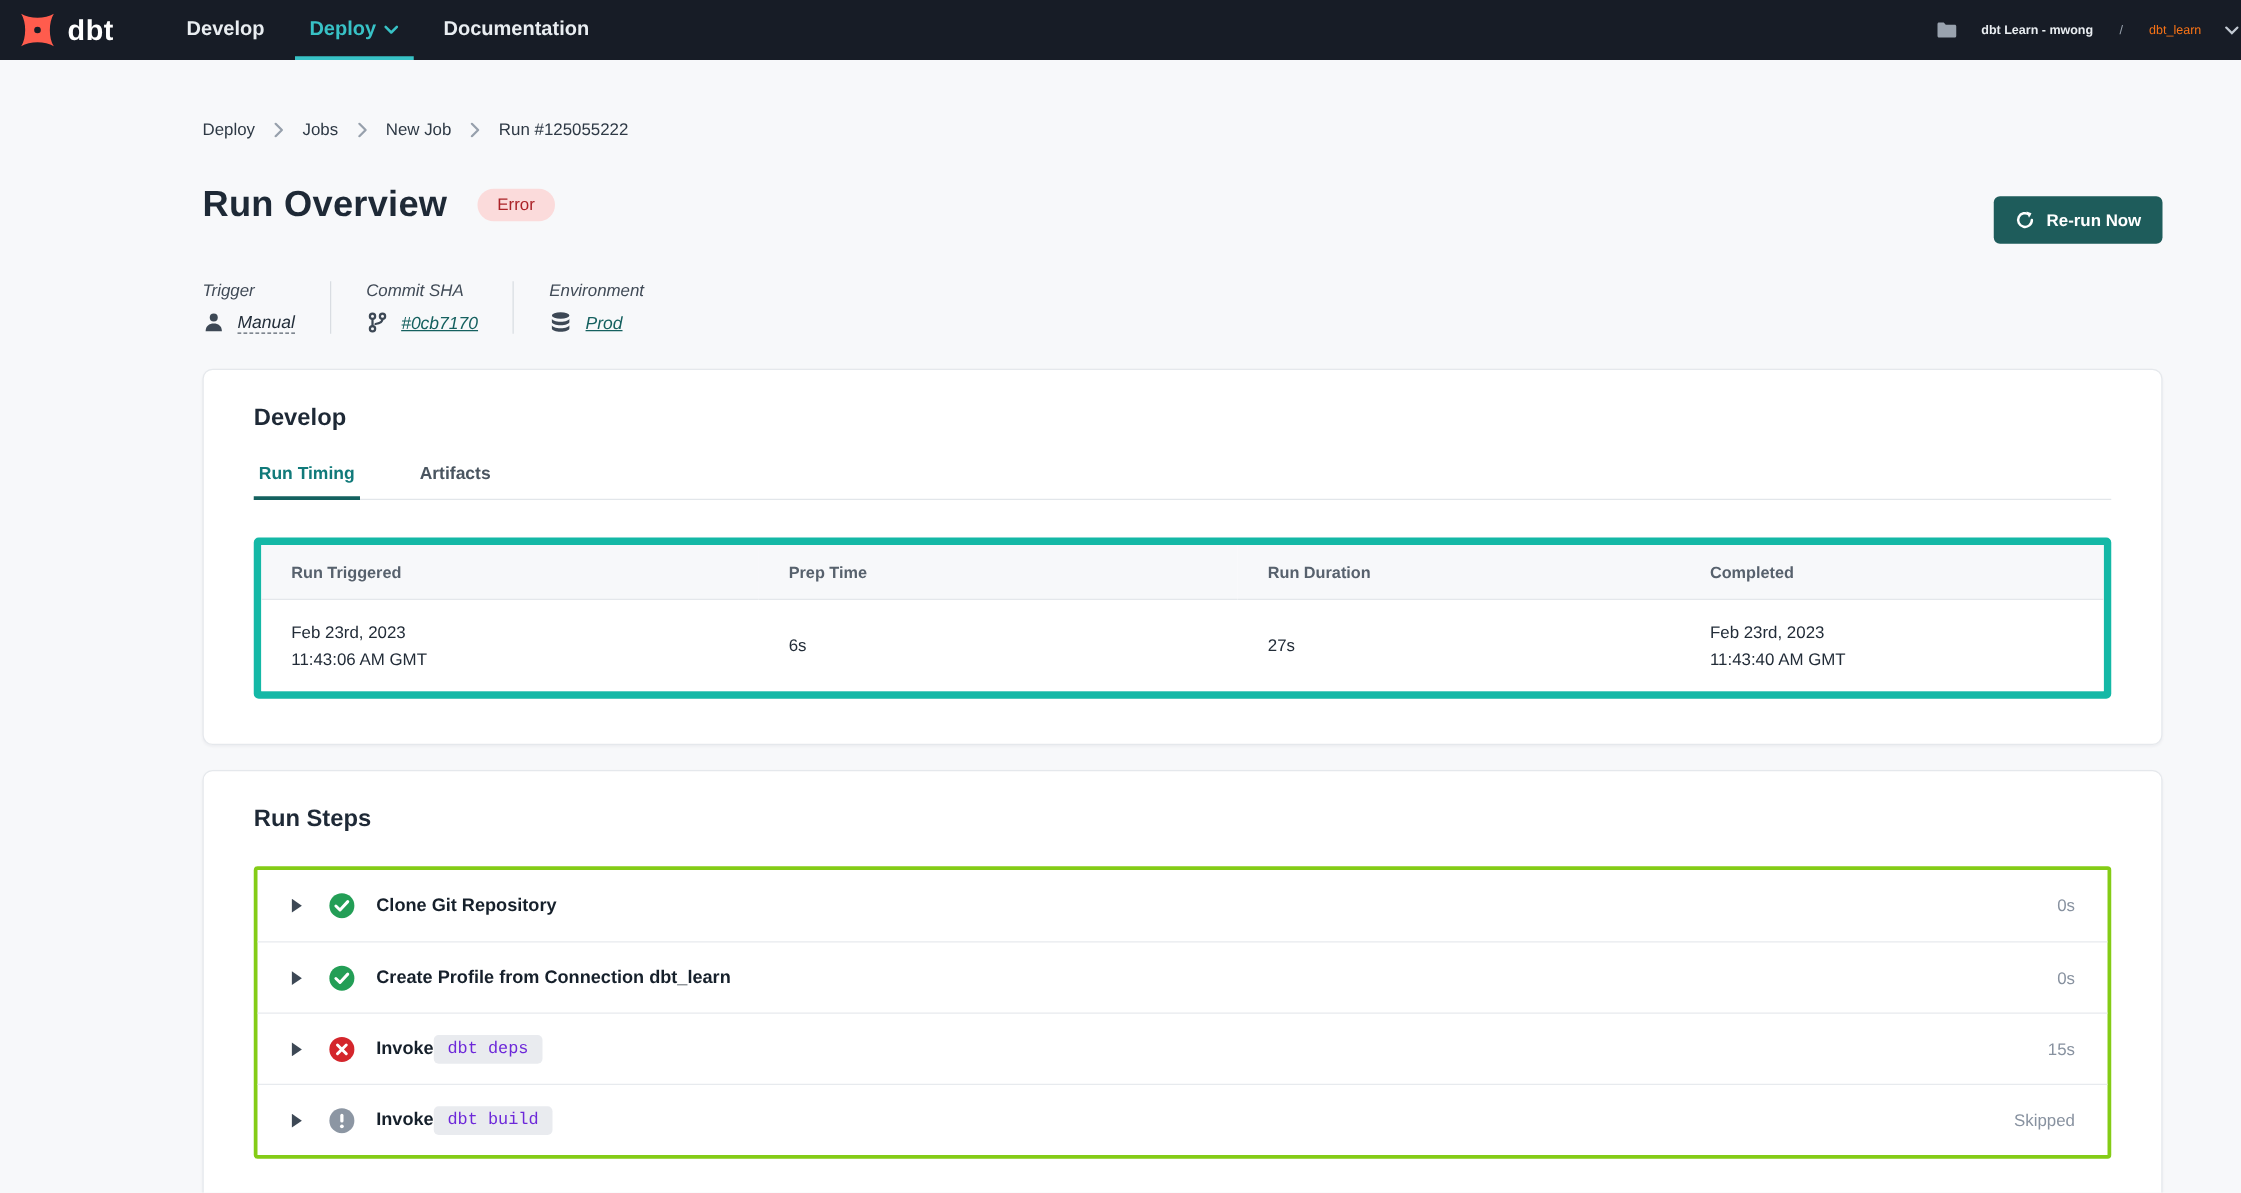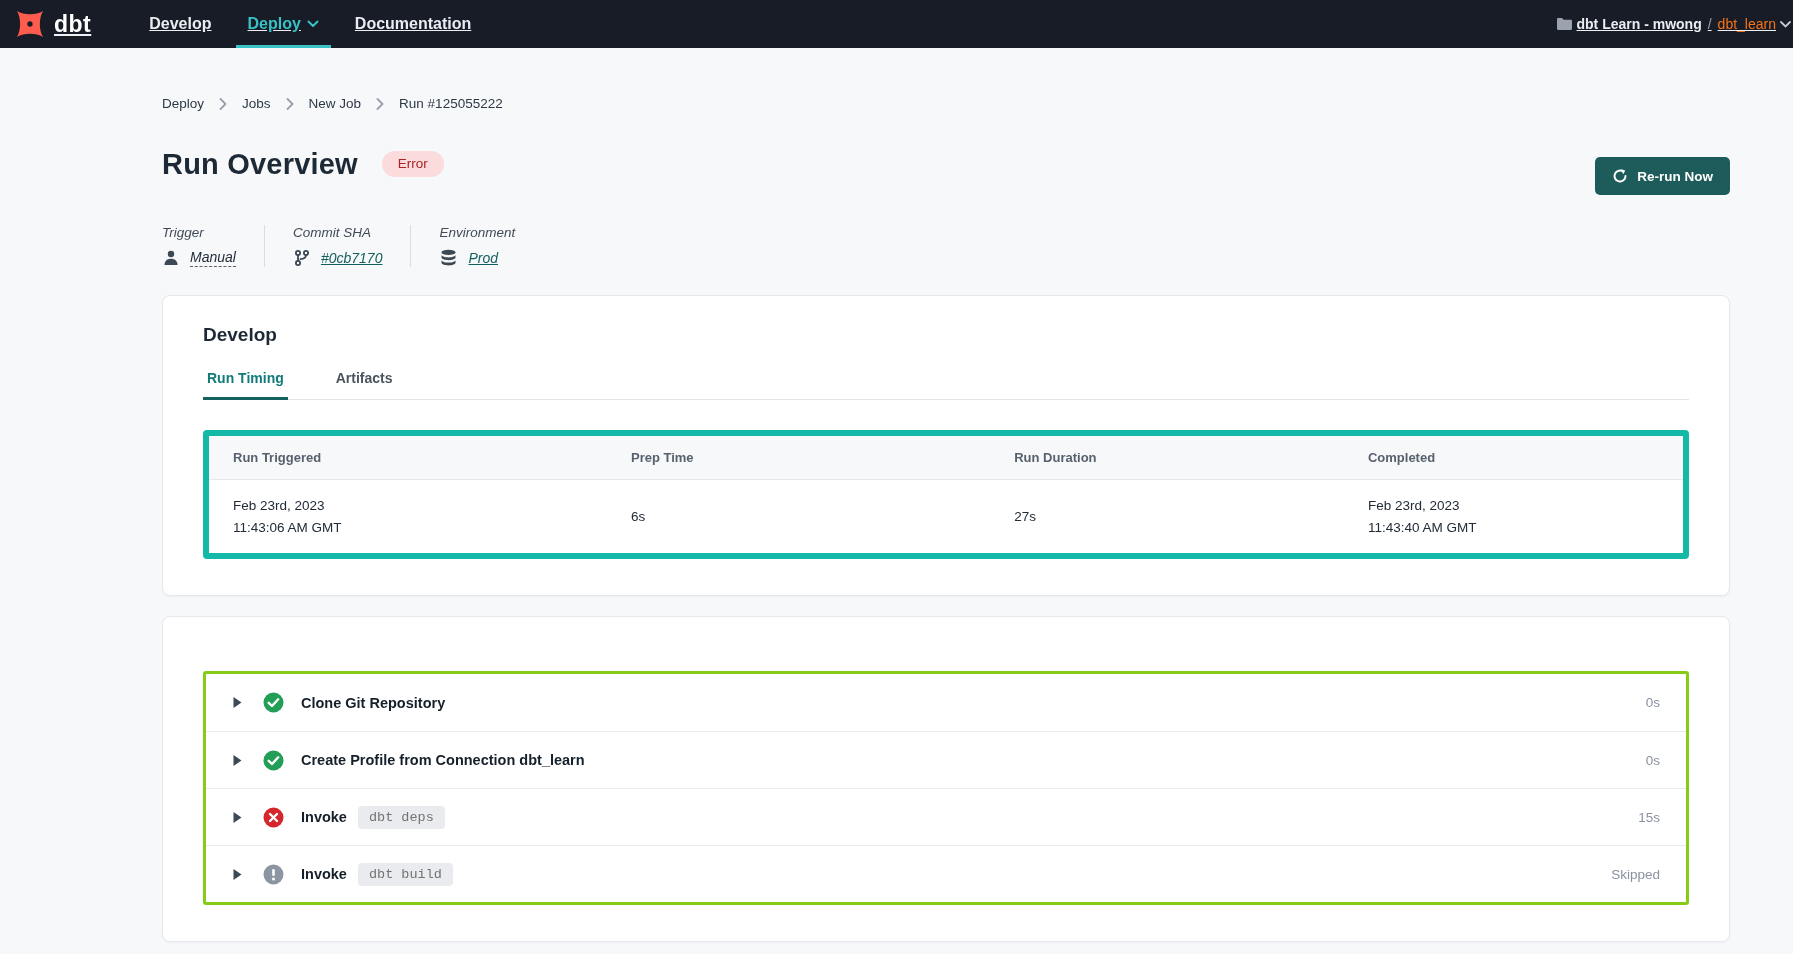--- a/index.html
+++ b/index.html
@@ -5,38 +5,37 @@
   * { margin:0; padding:0; box-sizing:border-box; }
   html,body { width:1793px; height:954px; overflow:hidden; }
   body {
     font-family:"Liberation Sans","DejaVu Sans",sans-serif;
     background:#f7f8fa; color:#1e2936;
   }
   
   .topnav {
     height:48px; background:#171c26; display:flex; align-items:stretch;
     color:#eef1f4;
-    text-decoration:underline;
   }
   .logo { display:flex; align-items:center; gap:8px; padding:0 14px 0 14px; }
   .logo-mark { width:32px; height:32px; }
   .logo-text { color:#fff; font-weight:700; font-size:23px; letter-spacing:.5px; }
   .nav-items { display:flex; align-items:stretch; margin-left:26px; }
   .nav-item {
     display:flex; align-items:center; gap:6px; padding:0 18px; font-size:16px;
     font-weight:700; color:#e9edf1; position:relative; cursor:pointer;
   }
   .nav-item.active { color:#38c2c6; }
   .nav-item.active::after {
     content:""; position:absolute; left:6px; right:6px; bottom:0; height:3px;
     background:#38c2c6;
   }
   .nav-right {
-    margin-left:auto; display:flex; align-items:center; gap:4px;
-    padding-right:2px; font-size:14px; white-space:nowrap;
+    margin-left:auto; display:flex; align-items:center; gap:19px;
+    padding-right:2px; font-size:10px; white-space:nowrap;
   }
   .nav-right .acct-name { font-weight:700; color:#e9edf1; }
   .nav-right .acct-sep { color:#9aa3af; padding:0 2px; }
   .nav-right .acct-proj { color:#f97316; }
   
   .page { padding:0 63px 0 162px; }
   .breadcrumb {
     margin-top:48px; display:flex; align-items:center; gap:15px;
     font-size:13.5px; color:#2e3945;
   }
@@ -98,23 +97,23 @@
     vertical-align:middle; line-height:1.6;
   }
   
   .steps-list { margin-top:26px; border:3px solid #84cc16; border-radius:3px; background:#fff; }
   .step-row { display:flex; align-items:center; height:57px; padding:0 26px; cursor:pointer; }
   .step-row + .step-row { border-top:1px solid #e7eaee; }
   .caret { width:11px; height:13px; flex:none; }
   .status-ico { width:21px; height:21px; flex:none; margin:0 17px 0 20px; }
   .step-name { font-size:14.5px; font-weight:700; color:#16202b; }
   .step-cmd {
-    margin-left:11px; background:#e9ebef; border-radius:4px; padding:4px 11px;
+    background:#e9ebef; border-radius:4px; padding:4px 11px;
     font-family:"Liberation Mono","DejaVu Sans Mono",monospace;
-    font-size:13.5px; color:#737373;text-align:center;
+    font-size:13.5px; color:#6d28d9;text-align:center;
   }
   .step-duration { margin-left:auto; font-size:13.5px; color:#8892a0; }
   svg { display:block; }
 </style>
 </head>
 <body>
 
 <header class="topnav">
   <div class="logo">
     <svg class="logo-mark" viewBox="0 0 24 24">
@@ -254,20 +253,21 @@
           <td>
             <div>Feb 23rd, 2023</div>
             <div>11:43:40 AM GMT</div>
           </td>
         </tr>
       </tbody>
     </table>
   </section>
 
   <section class="card card-steps">
+    <h2 class="card-title">Run Steps</h2>
     <div class="steps-list">
 
       <div class="step-row">
         <svg class="caret" viewBox="0 0 11 13">
             <path d="M1.5 1 L9.5 6.5 L1.5 12 Z" fill="#3d4855"></path>
           </svg>
         <svg class="status-ico" viewBox="0 0 21 21">
           <circle cx="10.5" cy="10.5" r="10" fill="#239e56"></circle>
           <path d="M5.7 10.8 L9 14 L15.2 7.3" fill="none" stroke="#fff" stroke-width="2.4" stroke-linecap="round" stroke-linejoin="round"></path>
         </svg>

